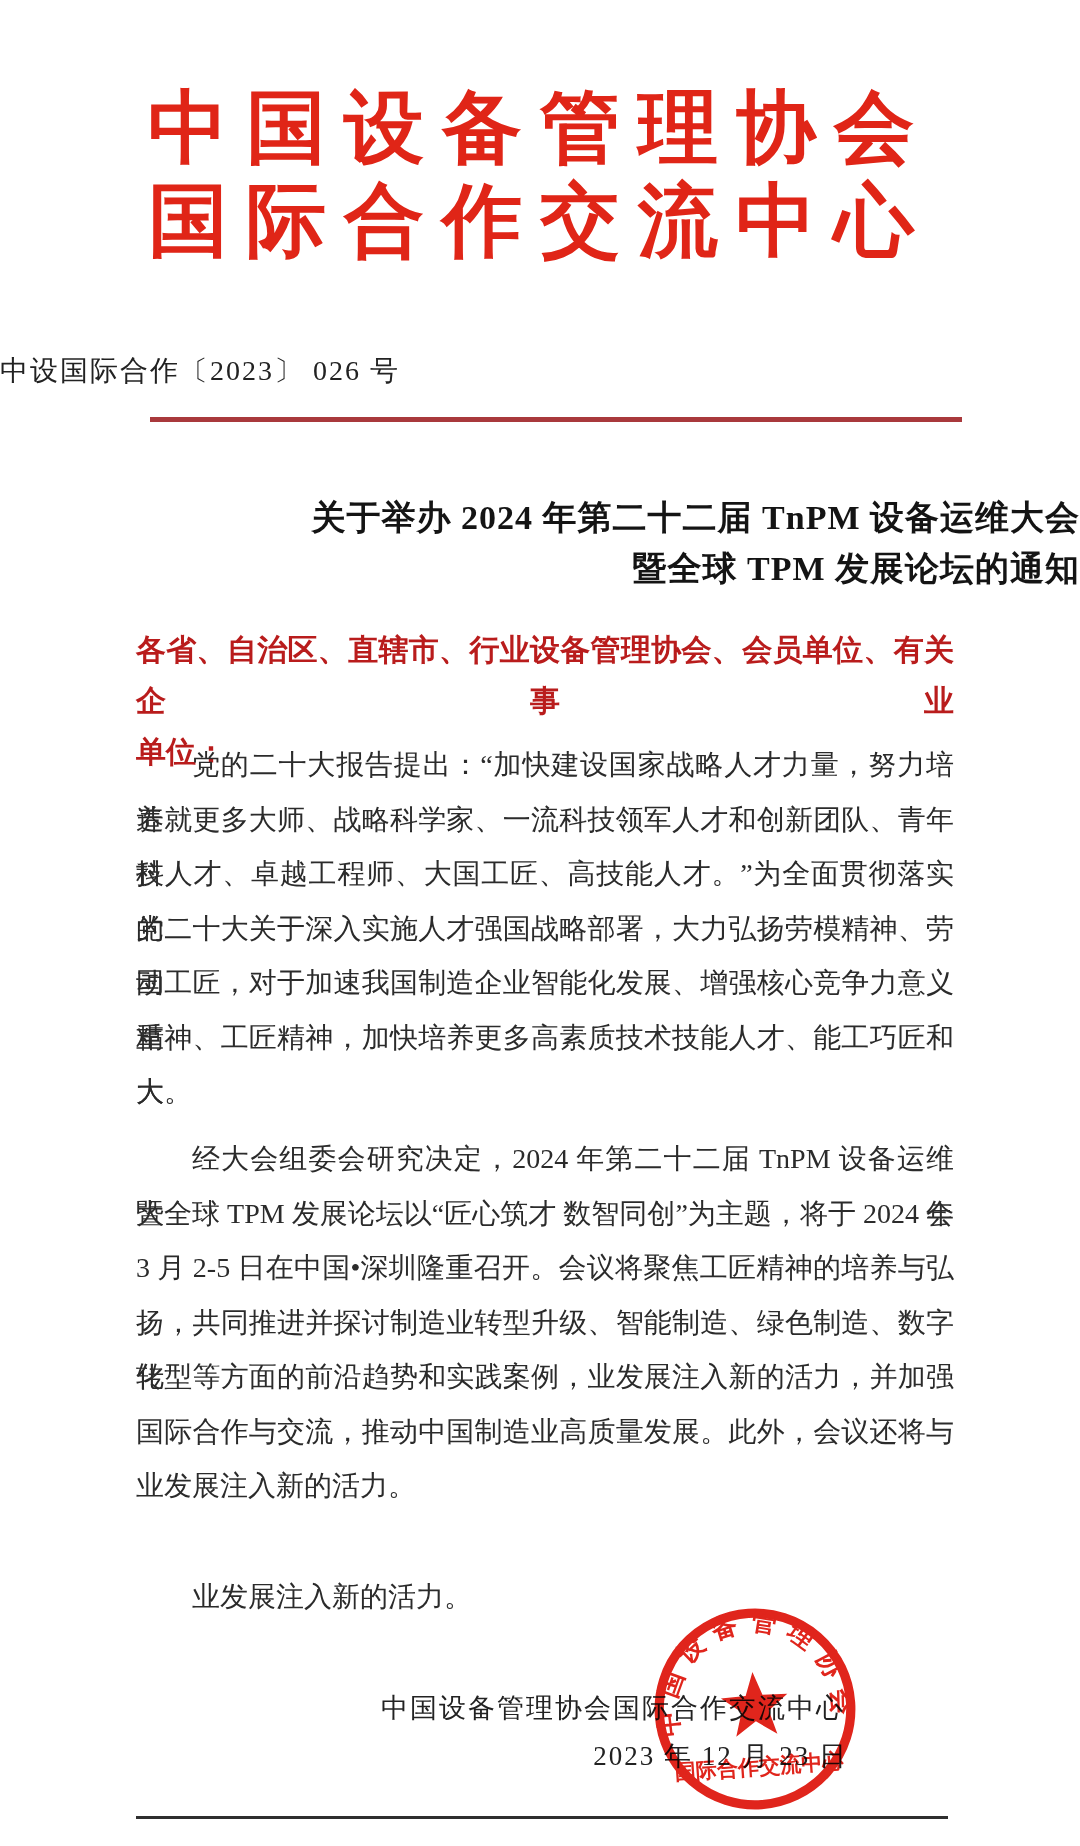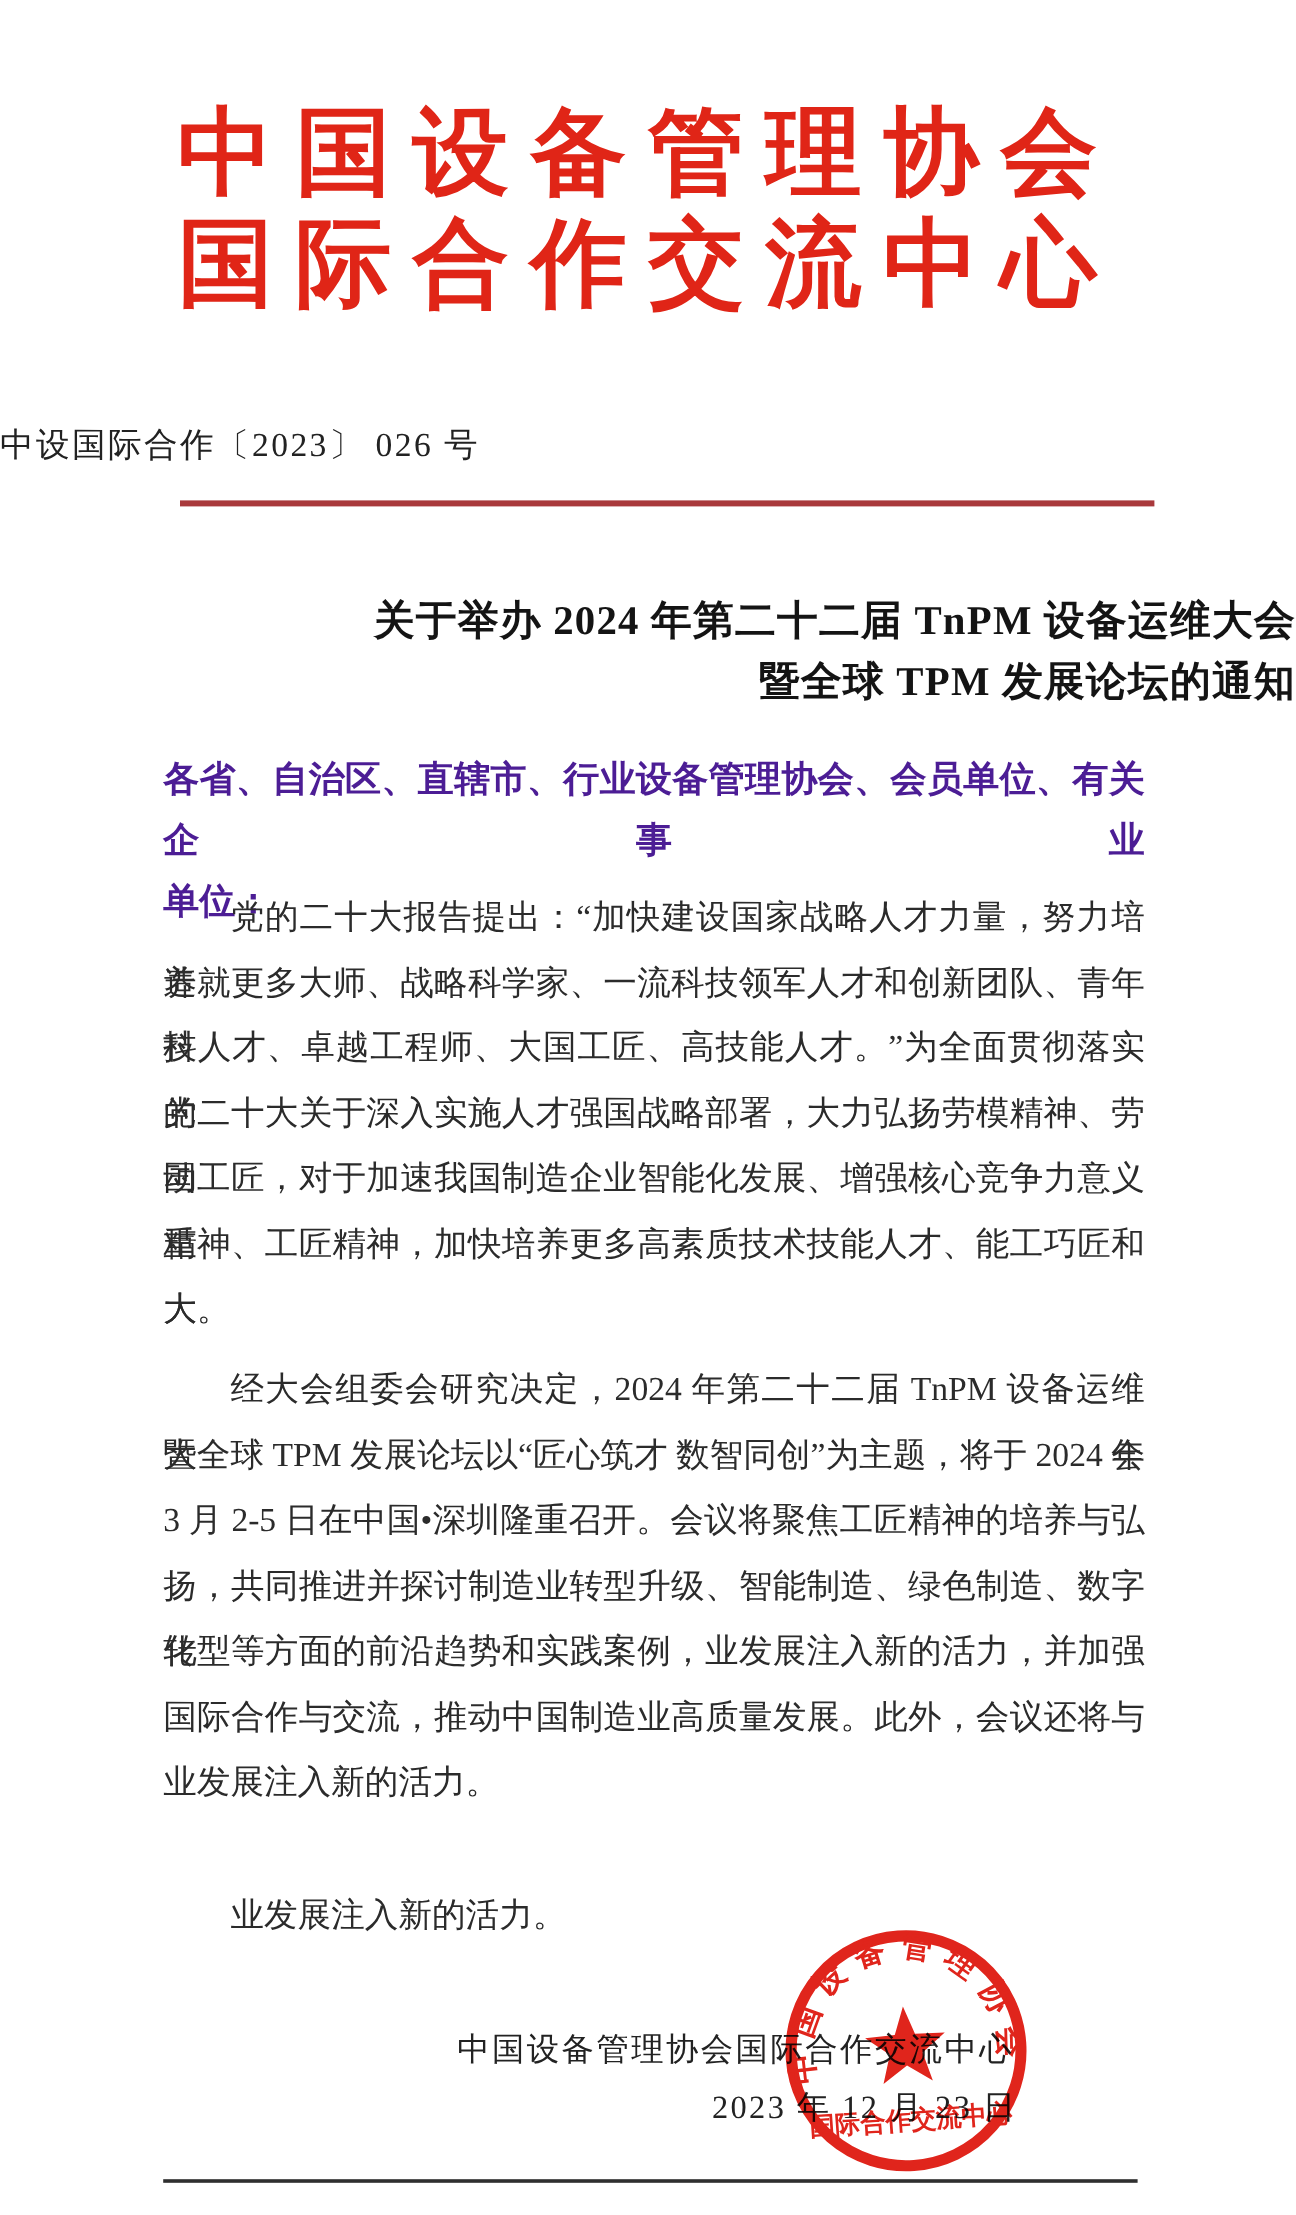--- a/index.html
+++ b/index.html
@@ -53,21 +53,21 @@
     letter-spacing:1px;
   }
   
   .salutation{
     position:absolute;
     top:624px; left:136px; width:818px;
     font-family:"Liberation Sans","DejaVu Sans",sans-serif;
     font-weight:bold;
     font-size:30px;
     line-height:51px;
-    color:#4c1d95;
+    color:#b91c1c;
   }
   .salutation .fill{text-align:justify;text-align-last:justify;}
   
   .para{
     position:absolute;
     left:136px; width:818px;
     font-size:28px;
     color:#2b2b2b;
   }
   .para .line{

